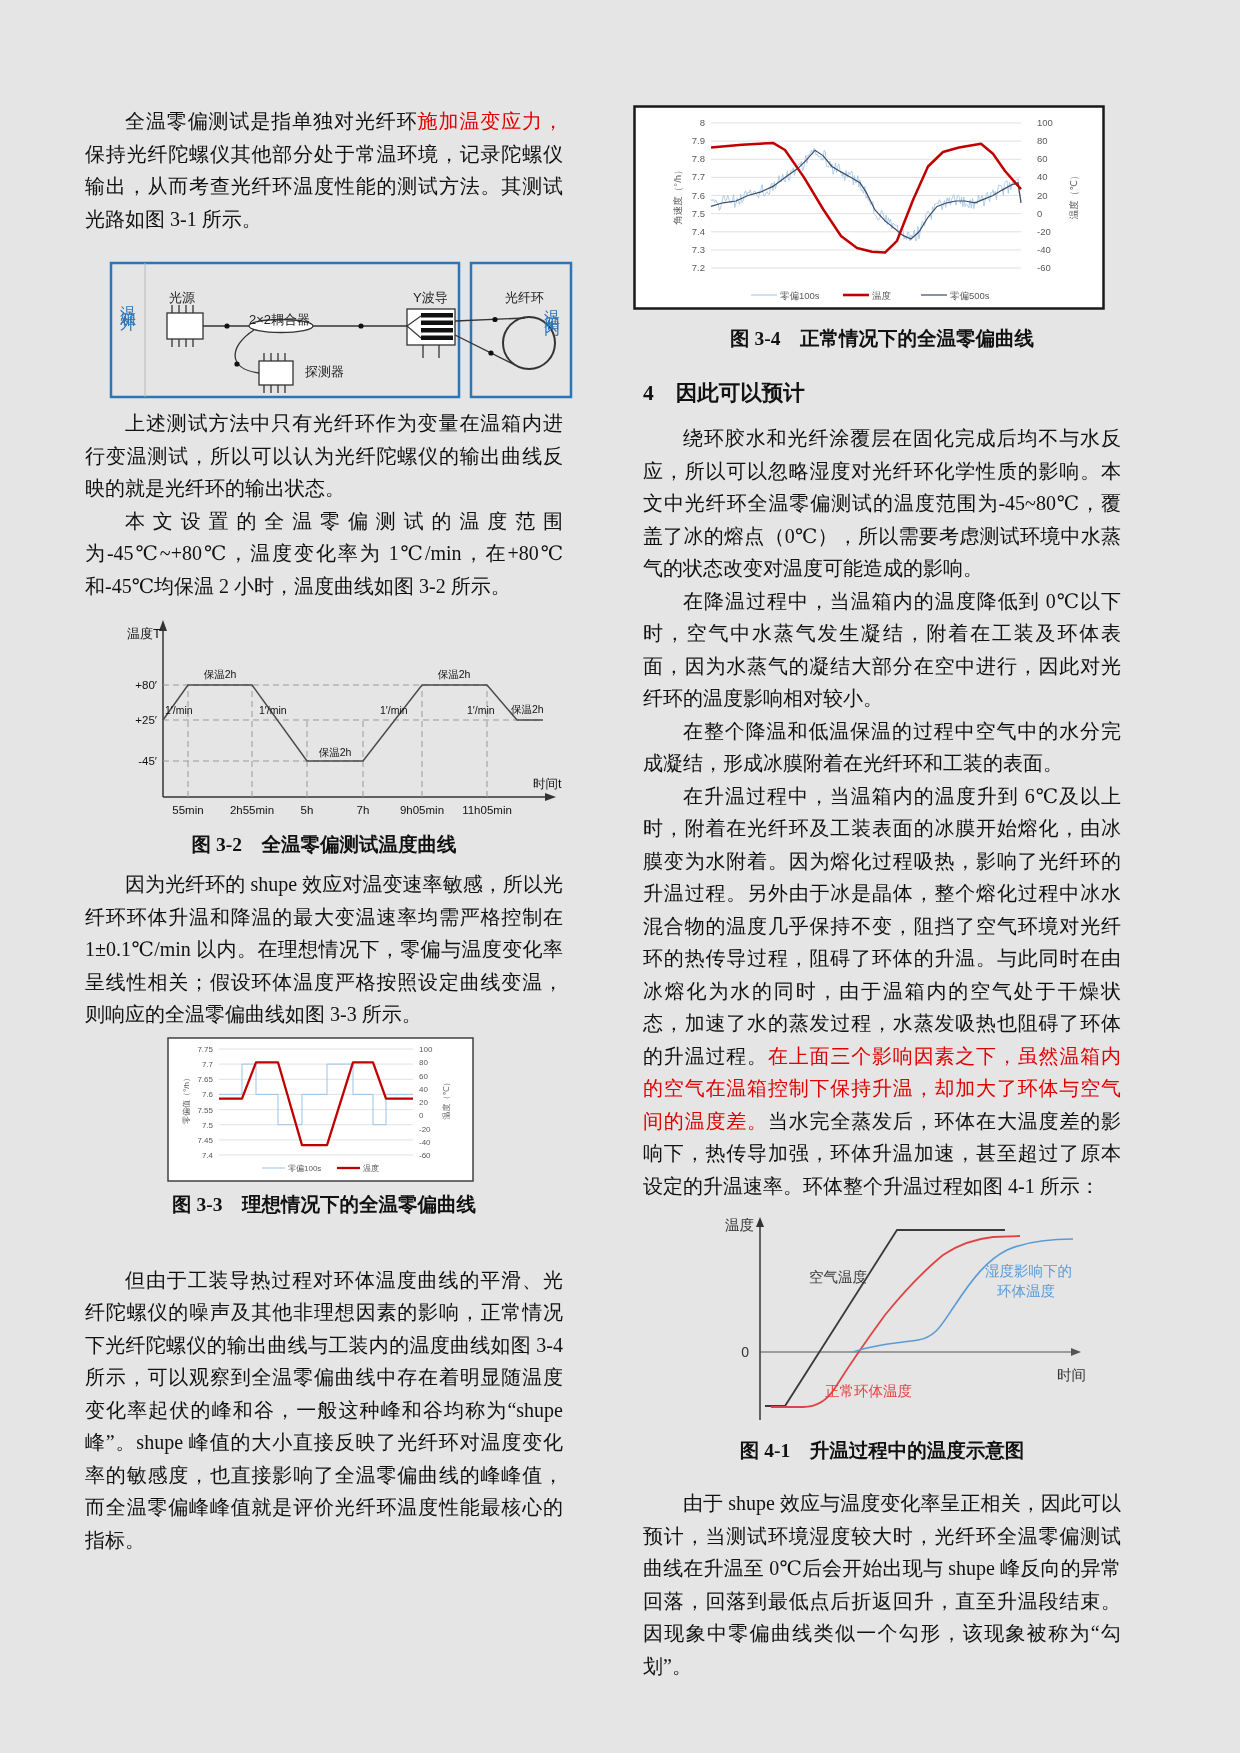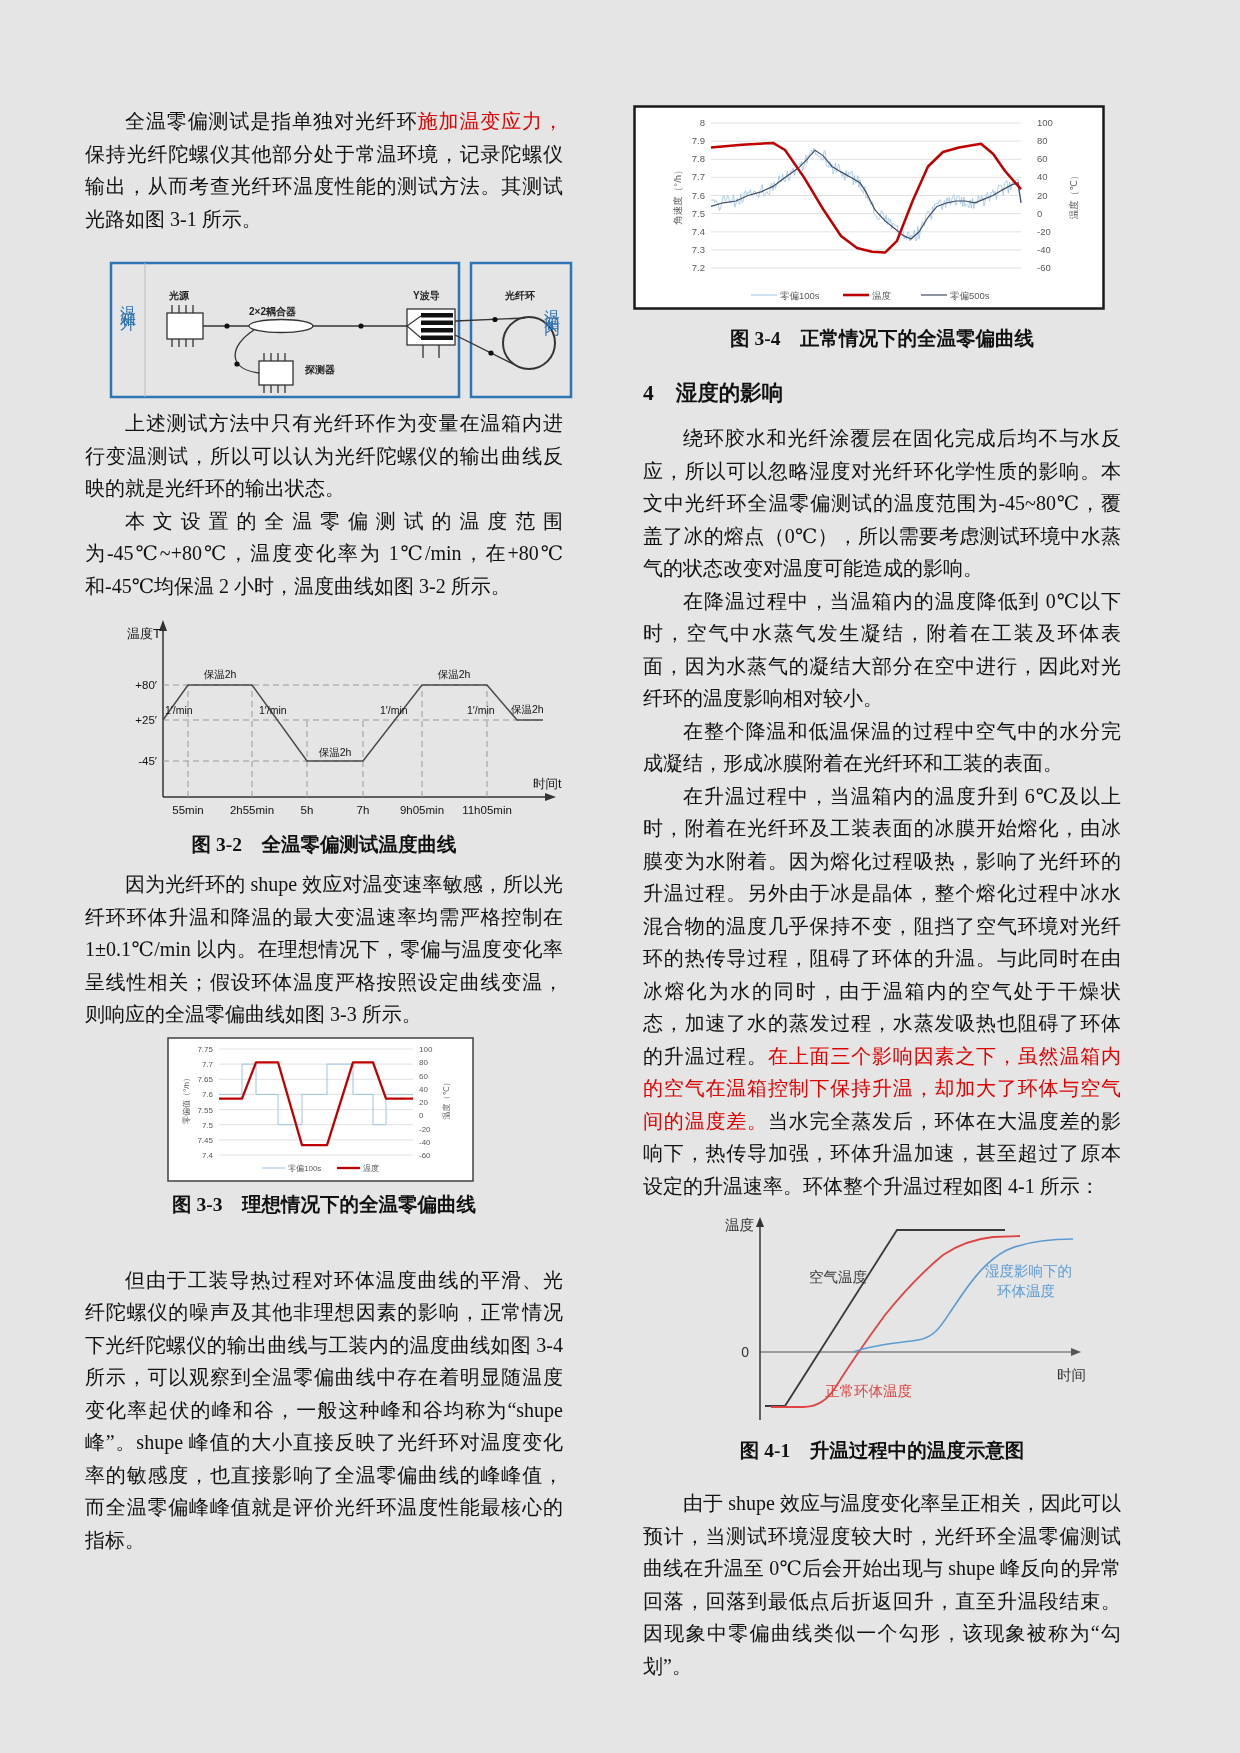--- a/index.html
+++ b/index.html
@@ -9,21 +9,21 @@
   .col-left{left:85px;width:478px;}
   .col-right{left:643px;width:478px;}
   .para{font-size:20px;line-height:32.5px;text-align:justify;text-indent:2em;margin:0;}
   .red{color:#e00000;}
   .caption{font-size:19.5px;font-weight:bold;text-align:center;margin:0;line-height:30px;}
   .heading{font-size:21.5px;font-weight:bold;margin:0;line-height:34px;}
   .heading .h-no{margin-right:22px;}
   svg{display:block;}
   svg text{font-family:"Liberation Sans","DejaVu Sans",sans-serif;}
   .fig31{position:relative;width:464px;height:138px;margin:26px 0 0 24px;}
-  .fig31 .lbl{position:absolute;font-family:"Liberation Sans",sans-serif;font-size:10px;font-weight:bold;color:#222;white-space:nowrap;}
+  .fig31 .lbl{position:absolute;font-family:"Liberation Sans",sans-serif;font-size:13px;font-weight:normal;color:#222;white-space:nowrap;}
   .fig31 .v-label{position:absolute;writing-mode:vertical-rl;letter-spacing:5px;color:#2E74B5;
                   font-size:16px;font-family:"Liberation Serif",serif;}
   .fig32-wrap{margin:10px 0 0 30px;}
   .fig33-wrap{margin:6px 0 0 62px;padding-left:20px;}
   .fig34-wrap{margin:105px 0 0 -10px;}
   .fig41-wrap{margin:8px 0 0 32px;}
   .gap-top-44{margin-top:44px;}
 </style>
 </head>
 <body>
@@ -89,21 +89,21 @@
           <circle cx="118" cy="65" r="2.6"></circle>
             <circle cx="252" cy="65" r="2.6"></circle>
           <circle cx="128" cy="103" r="2.6"></circle>
             <circle cx="386" cy="58.5" r="2.6"></circle>
           <circle cx="382" cy="92" r="2.6"></circle>
         </g>
       </svg>
       <span class="v-label" style="left:8px;top:32px;">温箱外</span>
       <span class="v-label" style="left:432px;top:36px;">温箱内</span>
       <span class="lbl" style="left:60px;top:28px;">光源</span>
-      <span class="lbl" style="left:140px;top:44px;">2×2耦合器</span>
+      <span class="lbl" style="left:140px;top:50px;">2×2耦合器</span>
       <span class="lbl" style="left:196px;top:102px;">探测器</span>
       <span class="lbl" style="left:304px;top:28px;">Y波导</span>
       <span class="lbl" style="left:396px;top:28px;">光纤环</span>
     </div>
 
     <p class="para" style="margin-top:8px;">上述测试方法中只有光纤环作为变量在温箱内进行变温测试，所以可以认为光纤陀螺仪的输出曲线反映的就是光纤环的输出状态。</p>
     <p class="para">本文设置的全温零偏测试的温度范围为-45℃~+80℃，温度变化率为 1℃/min，在+80℃和-45℃均保温 2 小时，温度曲线如图 3-2 所示。</p>
 
     <div class="fig32-wrap">
       <svg width="465" height="210" viewBox="0 0 465 210">
@@ -257,21 +257,21 @@
           <text x="147" y="193.5" font-size="9.5" fill="#595959">零偏100s</text>
           <line x1="210" y1="190" x2="236" y2="190" stroke="#C00000" stroke-width="2.6"></line>
           <text x="239" y="193.5" font-size="9.5" fill="#595959">温度</text>
           <line x1="288" y1="190" x2="314" y2="190" stroke="#3e4c66" stroke-width="1.2"></line>
           <text x="317" y="193.5" font-size="9.5" fill="#595959">零偏500s</text>
         </g>
       </svg>
     </div>
     <div class="caption" style="margin-top:14px;">图 3-4　正常情况下的全温零偏曲线</div>
 
-    <h2 class="heading" style="margin-top:22px;"><span class="h-no">4</span><span>湿度的影响</span></h2>
+    <h2 class="heading" style="margin-top:22px;"><span class="h-no">4</span><span>因此可以预计</span></h2>
 
     <p class="para" style="margin-top:12px;">绕环胶水和光纤涂覆层在固化完成后均不与水反应，所以可以忽略湿度对光纤环化学性质的影响。本文中光纤环全温零偏测试的温度范围为-45~80℃，覆盖了冰的熔点（0℃），所以需要考虑测试环境中水蒸气的状态改变对温度可能造成的影响。</p>
     <p class="para">在降温过程中，当温箱内的温度降低到 0℃以下时，空气中水蒸气发生凝结，附着在工装及环体表面，因为水蒸气的凝结大部分在空中进行，因此对光纤环的温度影响相对较小。</p>
     <p class="para">在整个降温和低温保温的过程中空气中的水分完成凝结，形成冰膜附着在光纤环和工装的表面。</p>
     <p class="para"><span>在升温过程中，当温箱内的温度升到 6℃及以上时，附着在光纤环及工装表面的冰膜开始熔化，由冰膜变为水附着。因为熔化过程吸热，影响了光纤环的升温过程。另外由于冰是晶体，整个熔化过程中冰水混合物的温度几乎保持不变，阻挡了空气环境对光纤环的热传导过程，阻碍了环体的升温。与此同时在由冰熔化为水的同时，由于温箱内的空气处于干燥状态，加速了水的蒸发过程，水蒸发吸热也阻碍了环体的升温过程。</span><span class="red">在上面三个影响因素之下，虽然温箱内的空气在温箱控制下保持升温，却加大了环体与空气间的温度差。</span><span>当水完全蒸发后，环体在大温度差的影响下，热传导加强，环体升温加速，甚至超过了原本设定的升温速率。环体整个升温过程如图 4-1 所示：</span></p>
 
     <div class="fig41-wrap">
       <svg width="440" height="220" viewBox="0 0 440 220">
         <line x1="85" y1="14" x2="85" y2="210" stroke="#333" stroke-width="1.5"></line>
         <polygon points="85,7 81,17 89,17" fill="#333"></polygon>

